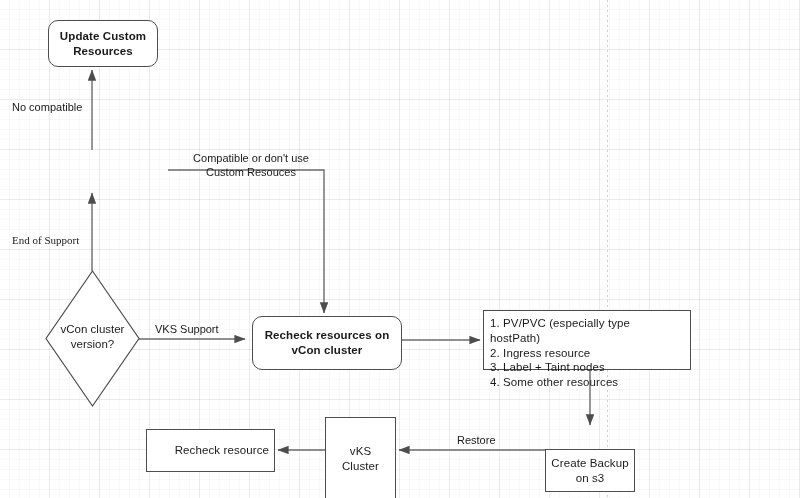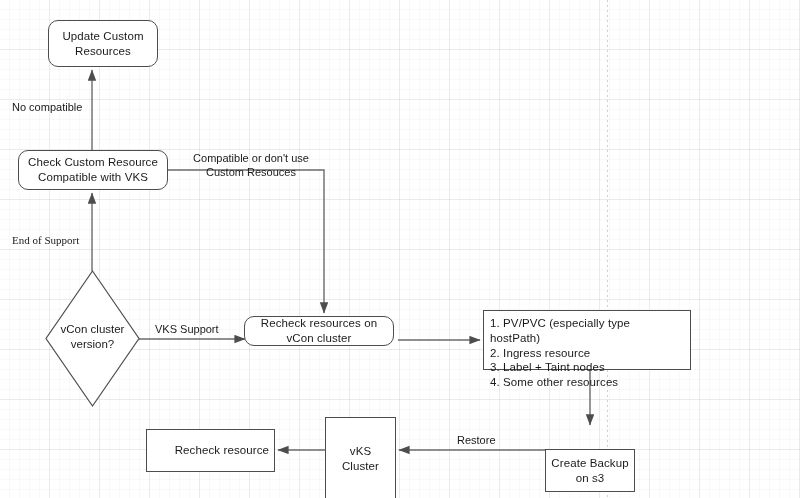--- a/index.html
+++ b/index.html
@@ -101,34 +101,30 @@
       <path d="M 545,450 L 399,450" marker-end="url(#arrow)"></path>
 
       <path d="M 325,450 L 278,450" marker-end="url(#arrow)"></path>
     </g>
   </svg>
 
   <svg class="svg-layer" viewBox="0 0 800 498" xmlns="http://www.w3.org/2000/svg">
     <polygon points="92.5,271 139,338.5 92.5,406 46,338.5" fill="#ffffff" stroke="#4d4d4d" stroke-width="1.2"></polygon>
   </svg>
 
-  <div class="node rounded" style="left:48px; top:20px; width:110px; height:47px;">
+  <div class="node rounded" style="left:48px; top:20px; width:110px; height:47px;font-weight:bold;">
     <span class="node-text">Update Custom
 Resources</span>
   </div>
 
-  <div class="node rounded" style="left:18px; top:150px; width:150px; height:40px;">
-    <span class="node-text">Check Custom Resource
-Compatible with VKS</span>
-  </div>
 
   <div class="diamond-label" style="left:46px; top:322px; width:93px;">vCon cluster
 version?</div>
 
-  <div class="node rounded" style="left:244px; top:316px; width:150px; height:30px;">
+  <div class="node rounded" style="left:252px; top:316px; width:150px; height:54px;font-weight:bold;">
     <span class="node-text">Recheck resources on
 vCon cluster</span>
   </div>
 
   <div class="node listbox" style="left:483px; top:310px; width:208px; height:60px;">
     <span class="list-line">1. PV/PVC (especially type hostPath)</span>
     <span class="list-line">2. Ingress resource</span>
     <span class="list-line">3. Label + Taint nodes</span>
     <span class="list-line">4. Some other resources</span>
   </div>

